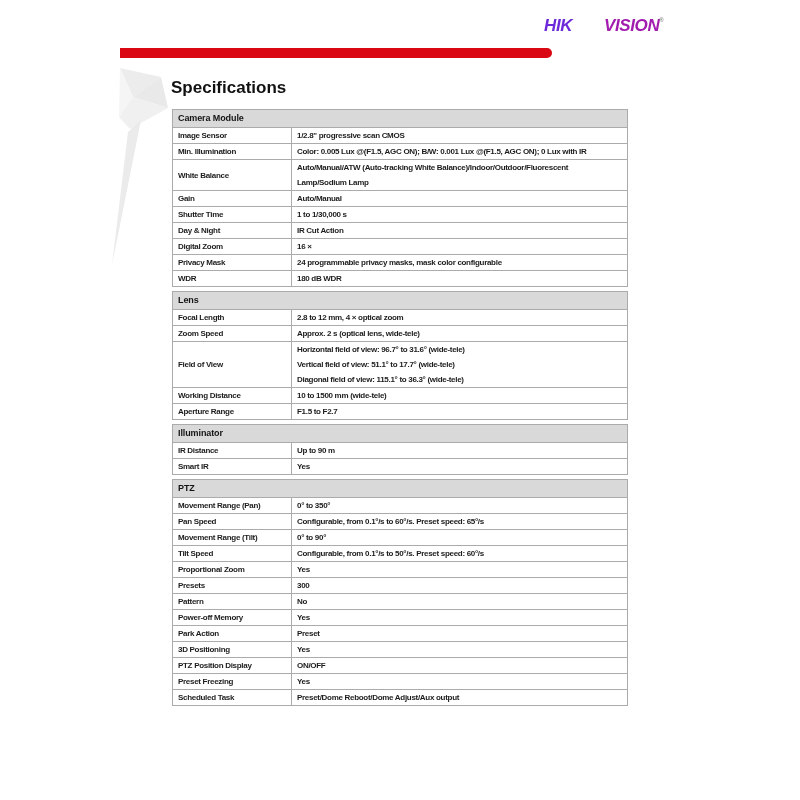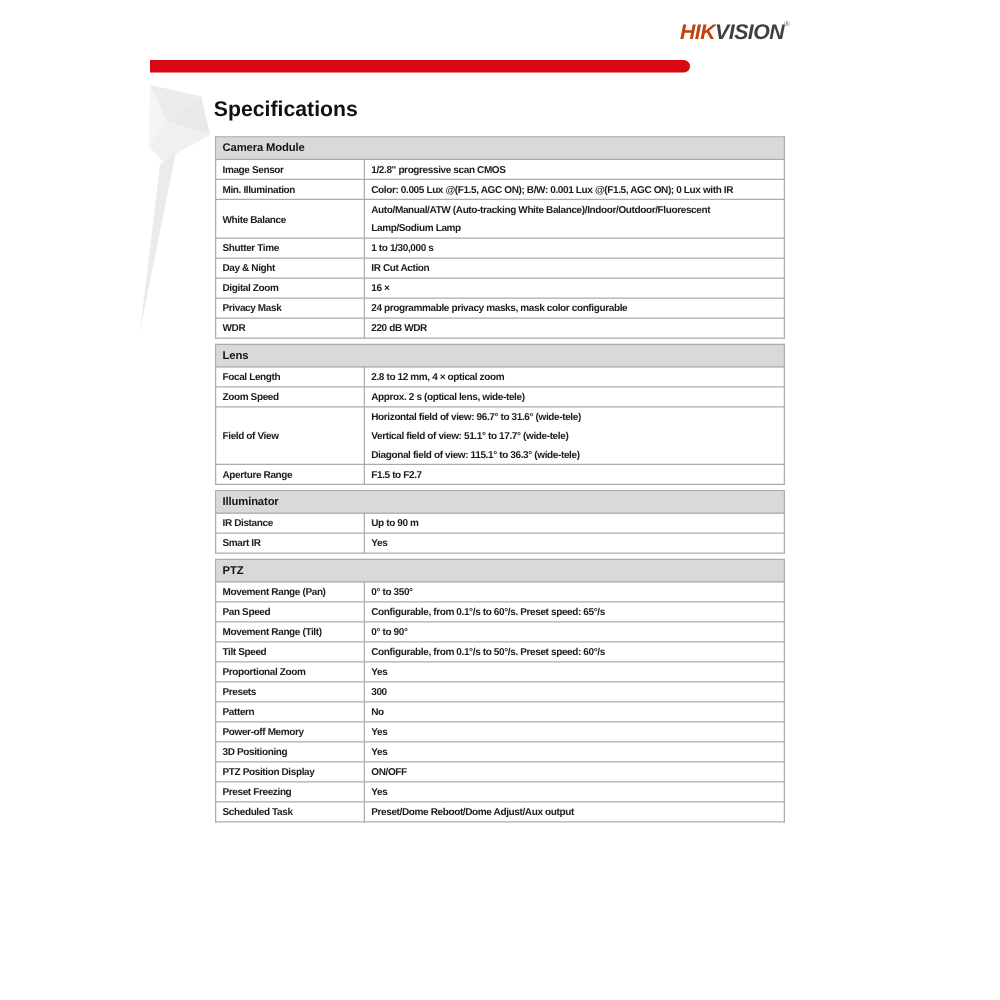--- a/index.html
+++ b/index.html
@@ -16,22 +16,22 @@
   .logo {
     position: absolute;
     top: 16px;
     left: 544px;
     font-style: italic;
     font-weight: bold;
     font-size: 17px;
     letter-spacing: -0.4px;
     white-space: nowrap;
   }
-  .logo .hik { color: #c2410c; }
-  .logo .vision { color: #404040; }
+  .logo .hik { color: #6d28d9; }
+  .logo .vision { color: #a21caf; margin-left: 32px; }
   .logo sup {
     font-size: 6px;
     color: #8a8a8a;
     font-style: normal;
     vertical-align: top;
     position: relative;
     top: 1px;
   }
   .red-bar {
     position: absolute;
@@ -125,38 +125,42 @@
           <tr>
             <td class="lbl">Min. Illumination</td>
             <td class="val">Color: 0.005 Lux @(F1.5, AGC ON); B/W: 0.001 Lux @(F1.5, AGC ON); 0 Lux with IR</td>
           </tr>
           <tr>
             <td class="lbl">White Balance</td>
             <td class="val">Auto/Manual/ATW (Auto-tracking White Balance)/Indoor/Outdoor/Fluorescent
 Lamp/Sodium Lamp</td>
           </tr>
           <tr>
+            <td class="lbl">Gain</td>
+            <td class="val">Auto/Manual</td>
+          </tr>
+          <tr>
             <td class="lbl">Shutter Time</td>
             <td class="val">1 to 1/30,000 s</td>
           </tr>
           <tr>
             <td class="lbl">Day &amp; Night</td>
             <td class="val">IR Cut Action</td>
           </tr>
           <tr>
             <td class="lbl">Digital Zoom</td>
             <td class="val">16 ×</td>
           </tr>
           <tr>
             <td class="lbl">Privacy Mask</td>
             <td class="val">24 programmable privacy masks, mask color configurable</td>
           </tr>
           <tr>
             <td class="lbl">WDR</td>
-            <td class="val">220 dB WDR</td>
+            <td class="val">180 dB WDR</td>
           </tr>
         </tbody>
       </table>
       <table class="spec-section">
         <tbody>
           <tr class="sec-header">
             <td colspan="2">Lens</td>
           </tr>
           <tr>
             <td class="lbl">Focal Length</td>
@@ -166,20 +170,24 @@
             <td class="lbl">Zoom Speed</td>
             <td class="val">Approx. 2 s (optical lens, wide-tele)</td>
           </tr>
           <tr>
             <td class="lbl">Field of View</td>
             <td class="val">Horizontal field of view: 96.7° to 31.6° (wide-tele)
 Vertical field of view: 51.1° to 17.7° (wide-tele)
 Diagonal field of view: 115.1° to 36.3° (wide-tele)</td>
           </tr>
           <tr>
+            <td class="lbl">Working Distance</td>
+            <td class="val">10 to 1500 mm (wide-tele)</td>
+          </tr>
+          <tr>
             <td class="lbl">Aperture Range</td>
             <td class="val">F1.5 to F2.7</td>
           </tr>
         </tbody>
       </table>
       <table class="spec-section">
         <tbody>
           <tr class="sec-header">
             <td colspan="2">Illuminator</td>
           </tr>
@@ -224,20 +232,24 @@
           </tr>
           <tr>
             <td class="lbl">Pattern</td>
             <td class="val">No</td>
           </tr>
           <tr>
             <td class="lbl">Power-off Memory</td>
             <td class="val">Yes</td>
           </tr>
           <tr>
+            <td class="lbl">Park Action</td>
+            <td class="val">Preset</td>
+          </tr>
+          <tr>
             <td class="lbl">3D Positioning</td>
             <td class="val">Yes</td>
           </tr>
           <tr>
             <td class="lbl">PTZ Position Display</td>
             <td class="val">ON/OFF</td>
           </tr>
           <tr>
             <td class="lbl">Preset Freezing</td>
             <td class="val">Yes</td>

